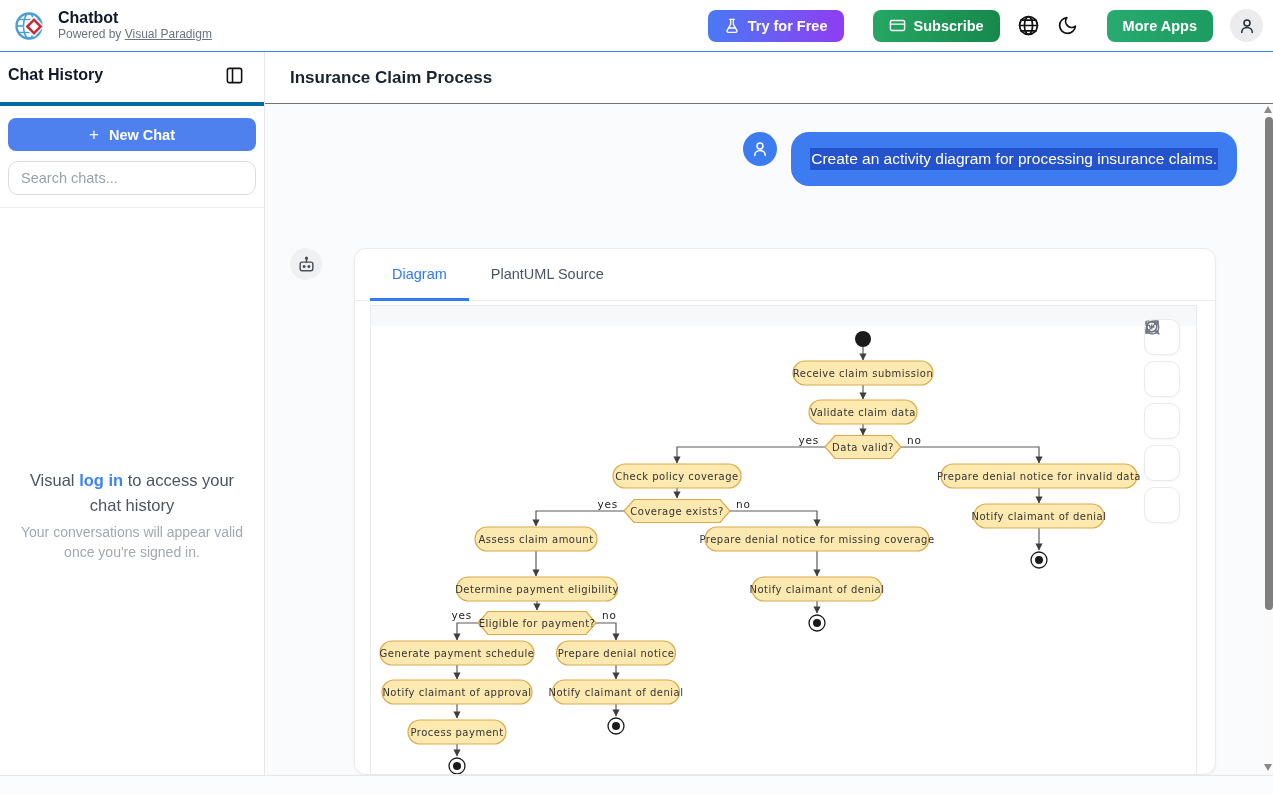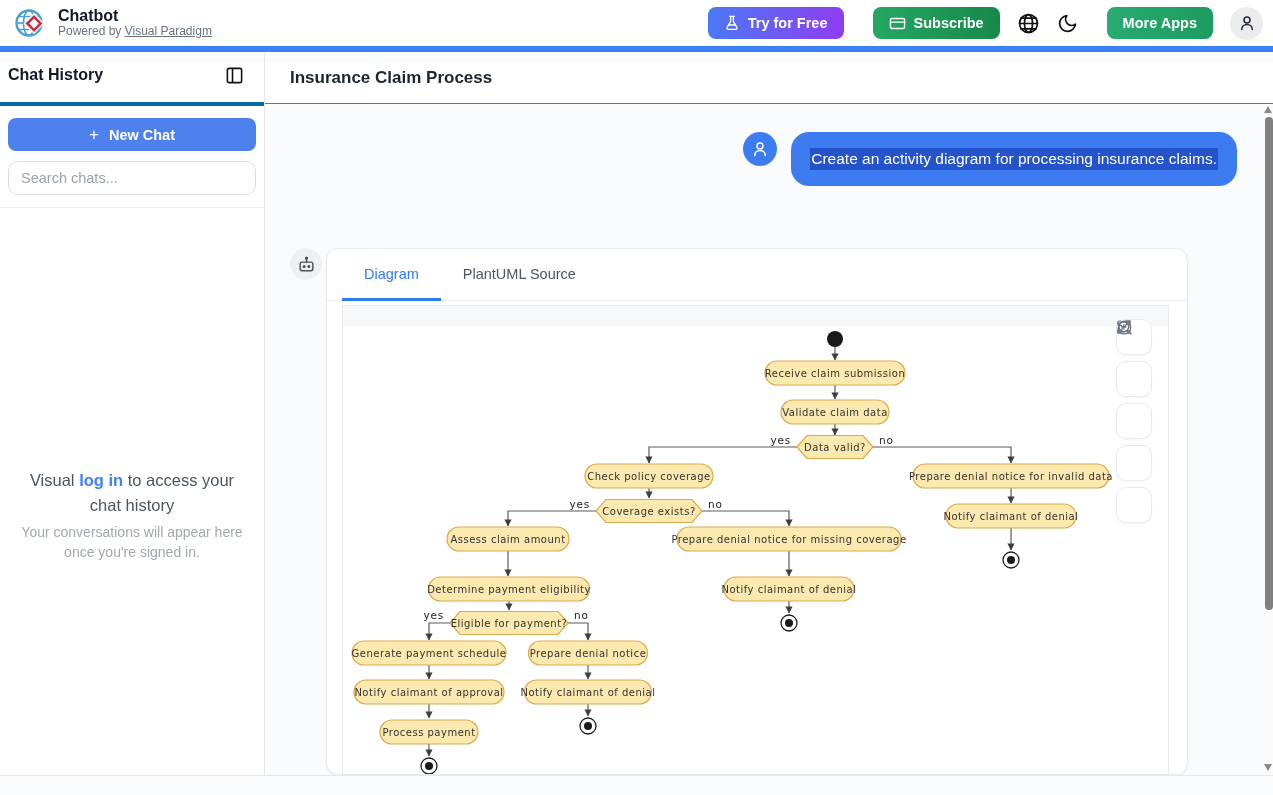--- a/index.html
+++ b/index.html
@@ -1,21 +1,21 @@
 <!DOCTYPE html>
 <html><head>
 <meta charset="utf-8">
 <style>
   * { margin:0; padding:0; box-sizing:border-box; }
   html,body { width:1273px; height:795px; overflow:hidden; }
   body { font-family:"Liberation Sans", sans-serif; background:#fff; color:#1f2937; }
   .app { position:relative; width:1273px; height:795px; display:flex; flex-direction:column; }
 
   
-  .topbar { height:52px; background:#fff; border-bottom:6px solid #3b82f6; display:flex; align-items:center; padding:0 10px 0 12px; flex:0 0 auto; }
+  .topbar { height:52px; background:#fff; border-bottom:1px solid #3b82f6; display:flex; align-items:center; padding:0 10px 0 12px; flex:0 0 auto; }
   .brand { display:flex; align-items:center; gap:10px; }
   .brand-text { line-height:1.15; }
   .brand-title { font-size:16px; font-weight:700; color:#111827; }
   .brand-sub { font-size:12px; color:#6b7280; }
   .brand-sub a { color:#6b7280; text-decoration:underline; cursor:pointer;margin-top:46px; }
   .topbar-right { margin-left:auto; display:flex; align-items:center; gap:17px; }
   .pill-btn { display:flex; align-items:center; gap:8px; height:32px; padding:0 16px; border:none; border-radius:8px; color:#fff; font-size:14.5px; font-weight:700; cursor:pointer; font-family:inherit;margin-left:12px; }
   .btn-try { background:linear-gradient(90deg,#4a79f5,#8f3df2); }
   .btn-sub { background:linear-gradient(90deg,#25a763,#17884b); }
   .btn-more { background:linear-gradient(90deg,#28aa70,#1d9c60); }
@@ -45,21 +45,21 @@
   .main-title h1 { font-size:17px; font-weight:700; color:#1c2430; }
   .chat-scroll { position:relative; flex:1 1 auto; overflow:hidden; }
 
   
   .msg-user { display:flex; justify-content:flex-end; align-items:flex-start; gap:14px; margin:28px 36px 0 0; }
   .user-avatar { width:34px; height:34px; border-radius:50%; background:#3d7bf0; display:flex; align-items:center; justify-content:center; flex:0 0 auto; }
   .bubble { background:#3d7bf0; color:#fff; border-radius:18px; height:54px; display:flex; align-items:center; padding:0 19px; font-size:15.5px; max-width:760px; }
   .bubble .sel { background:#2553cc; padding:2px 1px; }
 
   
-  .msg-bot { display:flex; align-items:flex-start; gap:4px; margin:62px 0 0 25px; }
+  .msg-bot { display:flex; align-items:flex-start; gap:32px; margin:62px 0 0 25px; }
   .bot-avatar { width:32px; height:32px; border-radius:50%; background:#eef0f2; display:flex; align-items:center; justify-content:center; flex:0 0 auto; }
   .panel { width:862px; height:527px; background:#fff; border:1px solid #e9eaed; border-radius:12px; box-shadow:0 1px 3px rgba(0,0,0,.05); overflow:hidden; }
   .tabs { display:flex; padding:0 0 0 15px; border-bottom:1px solid #e8eaed; height:52px; align-items:stretch; }
   .tab { display:flex; align-items:center; padding:0 22px; font-size:14.5px; color:#4b5563; cursor:pointer; border-bottom:3px solid transparent; margin-bottom:-1px; }
   .tab.active { color:#2f7bf6; border-bottom-color:#2f7bf6; font-weight:400; }
   .canvas { position:relative; margin:4px 18px 0 15px; height:470px; border:1px solid #e8eaec; background:#fff; }
   .canvas::before { content:""; position:absolute; top:0; left:0; right:0; height:20px; background:#f7f8fa; }
   .canvas svg { position:absolute; top:0; left:0; }
   .zoom-controls { position:absolute; top:13px; right:16px; display:flex; flex-direction:column; gap:6px; }
   .zbtn { width:36px; height:36px; background:#fff; border:1px solid #e8eaec; border-radius:10px; box-shadow:0 1px 2px rgba(0,0,0,.04); display:flex; align-items:center; justify-content:center; color:#6b7280; cursor:pointer; }
@@ -172,21 +172,21 @@
           <span>New Chat</span>
         </button>
         <input class="search-input" type="text" placeholder="Search chats..." style="">
       </div>
       <div class="sidebar-empty">
         <div class="empty-main">
           <span>Visual</span>
           <a>log in</a>
           <span>to access your chat history</span>
         </div>
-        <div class="empty-sub">Your conversations will appear here once you're signed in.</div>
+        <div class="empty-sub">Your conversations will appear valid once you're signed in.</div>
       </div>
     </aside>
 
     <main class="main">
       <div class="main-title">
         <h1>Insurance Claim Process</h1>
       </div>
 
       <div class="chat-scroll">
 

